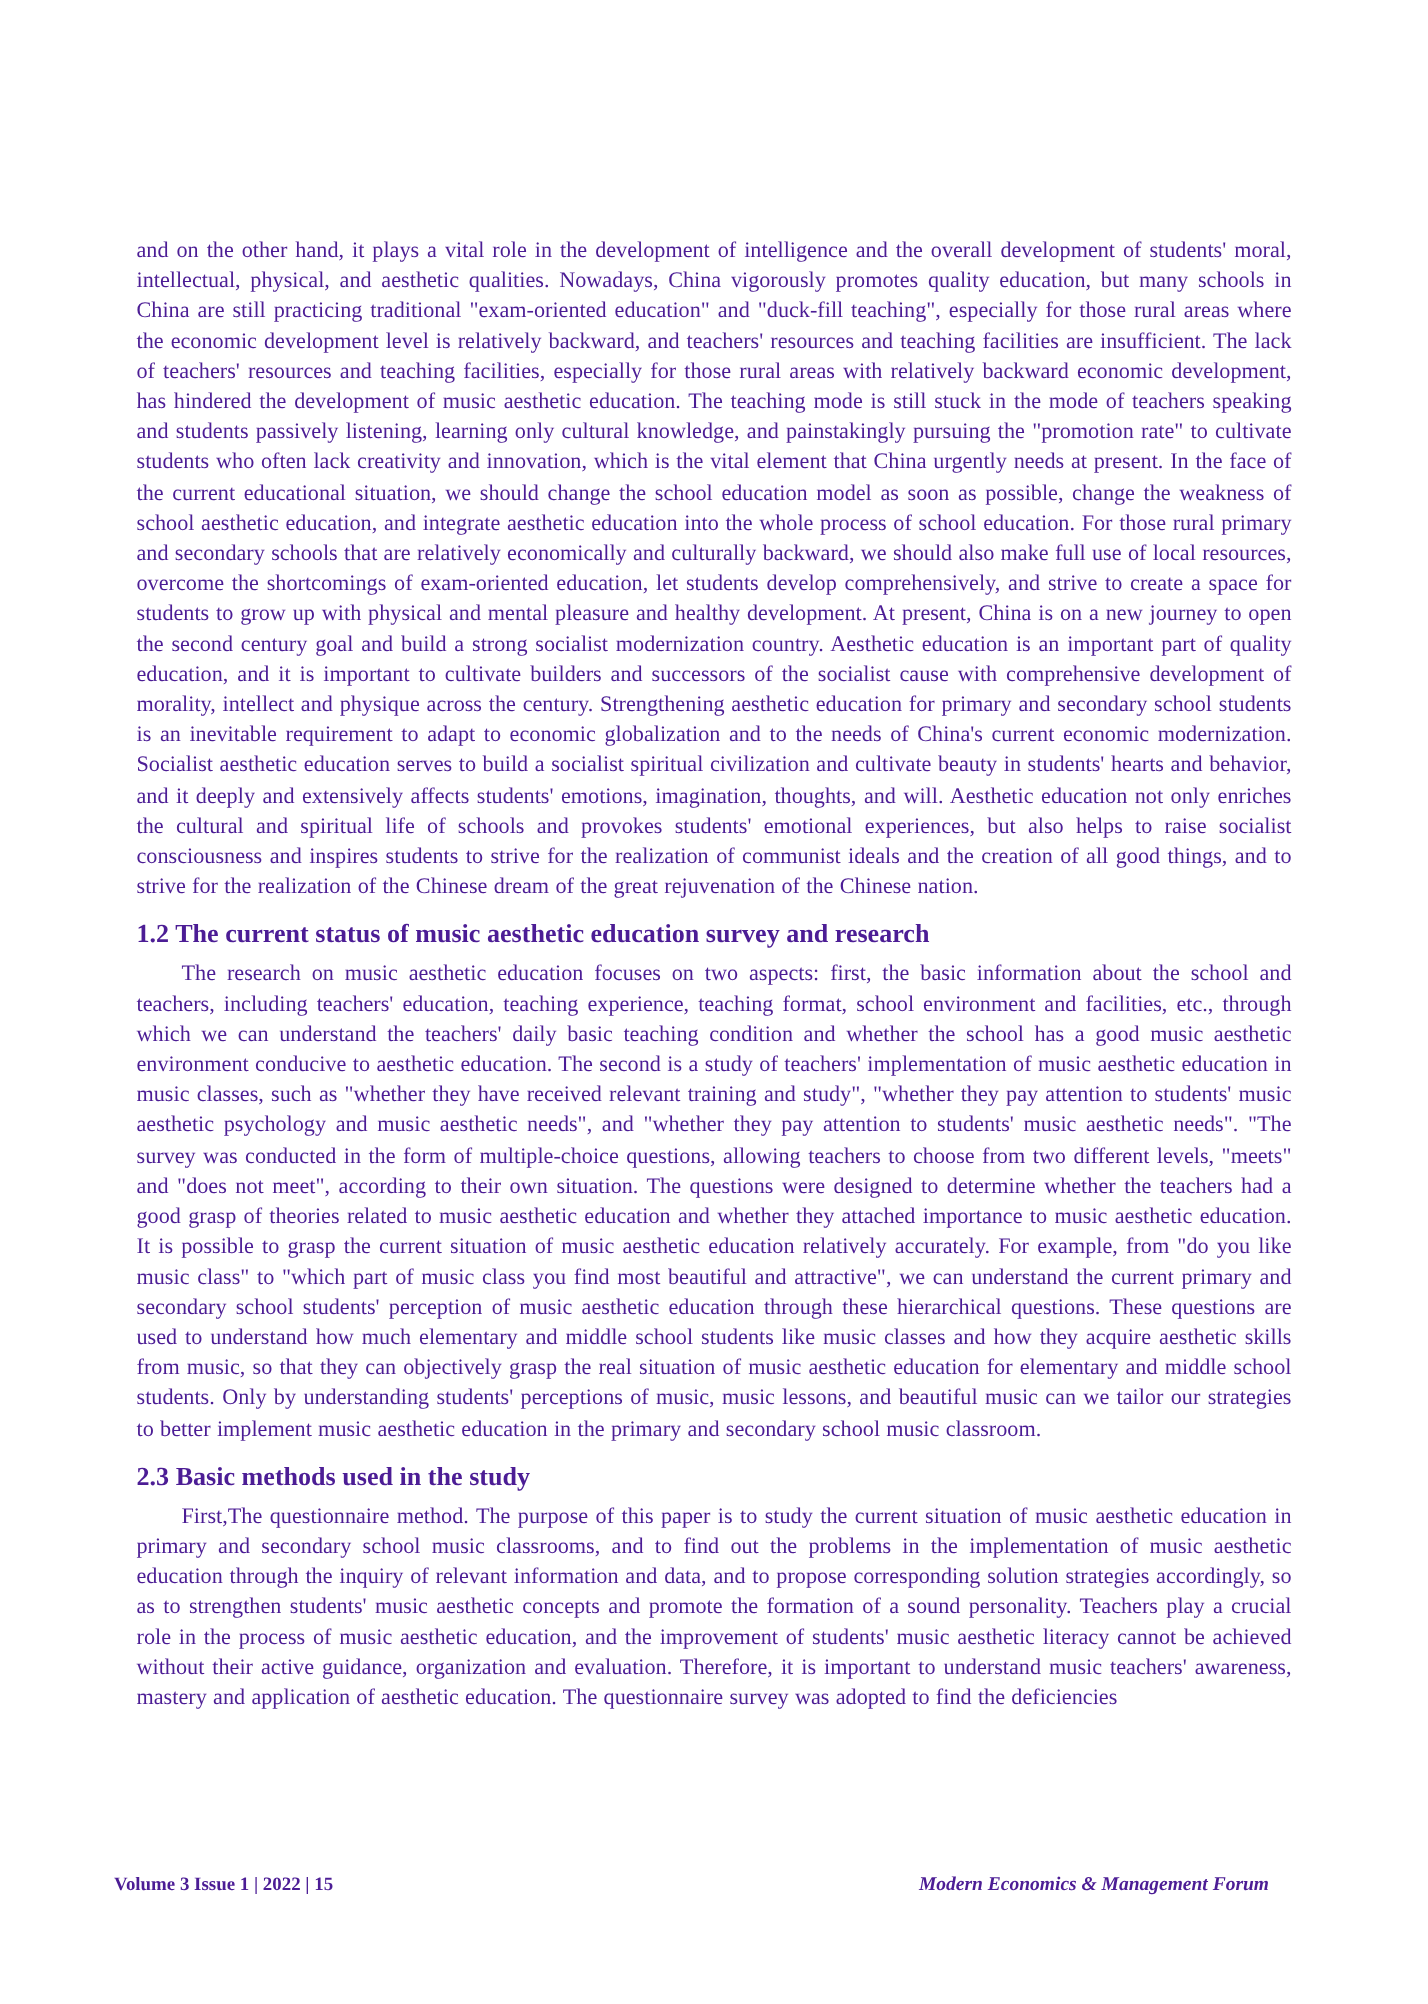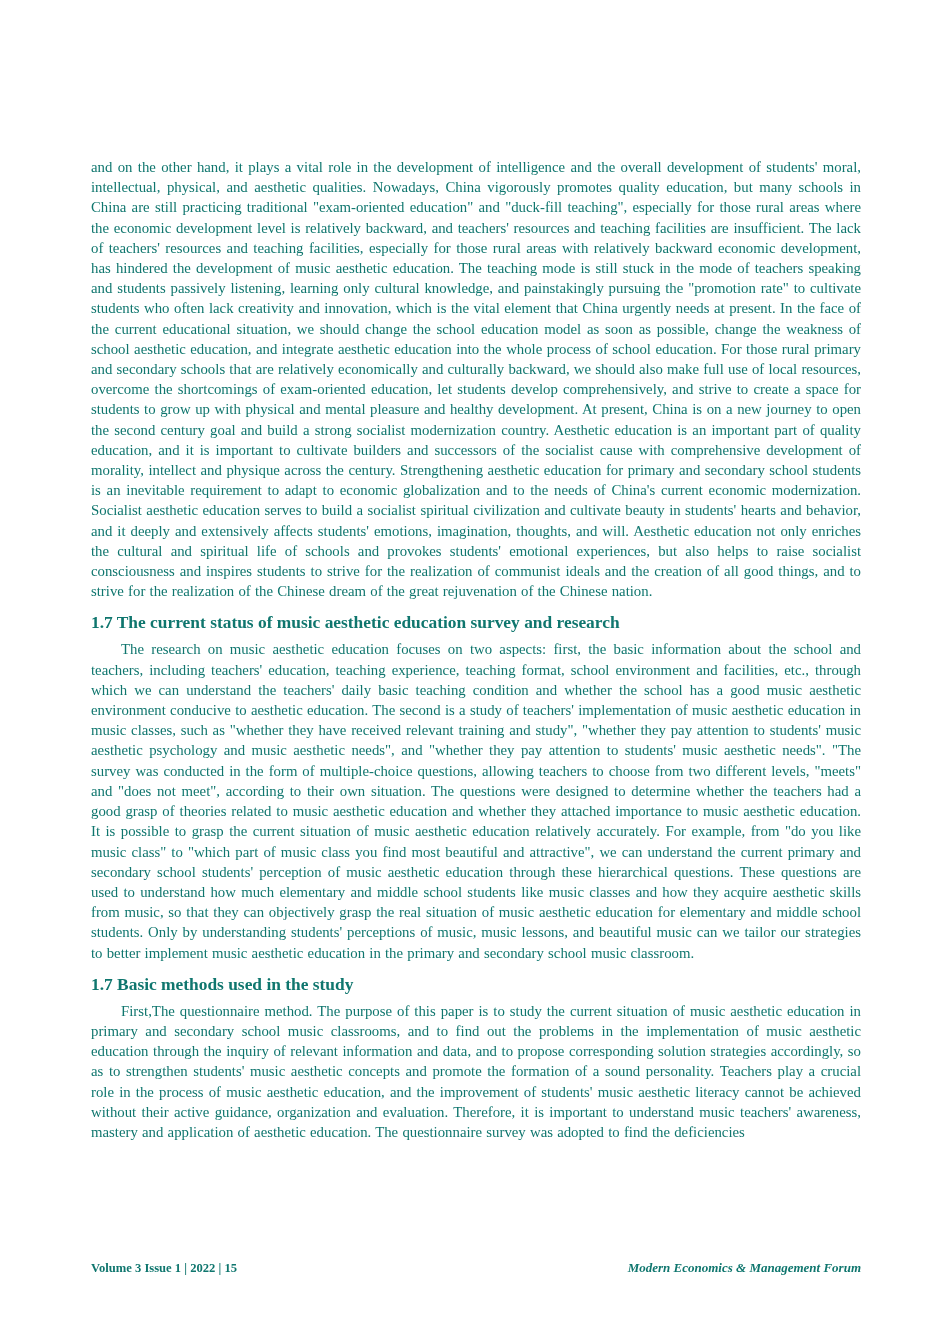--- a/index.html
+++ b/index.html
@@ -7,21 +7,21 @@
     padding: 0;
     background: #ffffff;
   }
   .page {
     position: relative;
     width: 952px;
     height: 1336px;
     background: #ffffff;
     overflow: hidden;
     font-family: "Liberation Serif", serif;
-    color: #0f766e;
+    color: #4c1d95;
   }
   .content {
     position: absolute;
     left: 91px;
     top: 157px;
     width: 770px;
   }
   .body-text {
     font-size: 14.8px;
     line-height: 20.2px;
@@ -35,53 +35,52 @@
   }
   .section-heading {
     font-size: 17.4px;
     line-height: 22px;
     font-weight: bold;
     margin: 10px 0 6px 0;
     text-align: left;
   }
   .page-footer {
     position: absolute;
-    left: 91px;
+    left: 76px;
     width: 770px;
     top: 1248px;
     display: flex;
     justify-content: space-between;
     align-items: baseline;
-    margin-top: 12px;
   }
   .footer-left {
     font-size: 12.6px;
     font-weight: bold;
   }
   .footer-right {
     font-size: 13px;
     font-weight: bold;
     font-style: italic;
   }
 </style>
 </head>
 <body>
 
 <div class="page">
   <main class="content">
 
     <p class="body-text no-indent">and on the other hand, it plays a vital role in the development of intelligence and the overall development of students' moral, intellectual, physical, and aesthetic qualities. Nowadays, China vigorously promotes quality education, but many schools in China are still practicing traditional "exam-oriented education" and "duck-fill teaching", especially for those rural areas where the economic development level is relatively backward, and teachers' resources and teaching facilities are insufficient. The lack of teachers' resources and teaching facilities, especially for those rural areas with relatively backward economic development, has hindered the development of music aesthetic education. The teaching mode is still stuck in the mode of teachers speaking and students passively listening, learning only cultural knowledge, and painstakingly pursuing the "promotion rate" to cultivate students who often lack creativity and innovation, which is the vital element that China urgently needs at present. In the face of the current educational situation, we should change the school education model as soon as possible, change the weakness of school aesthetic education, and integrate aesthetic education into the whole process of school education. For those rural primary and secondary schools that are relatively economically and culturally backward, we should also make full use of local resources, overcome the shortcomings of exam-oriented education, let students develop comprehensively, and strive to create a space for students to grow up with physical and mental pleasure and healthy development. At present, China is on a new journey to open the second century goal and build a strong socialist modernization country. Aesthetic education is an important part of quality education, and it is important to cultivate builders and successors of the socialist cause with comprehensive development of morality, intellect and physique across the century. Strengthening aesthetic education for primary and secondary school students is an inevitable requirement to adapt to economic globalization and to the needs of China's current economic modernization. Socialist aesthetic education serves to build a socialist spiritual civilization and cultivate beauty in students' hearts and behavior, and it deeply and extensively affects students' emotions, imagination, thoughts, and will. Aesthetic education not only enriches the cultural and spiritual life of schools and provokes students' emotional experiences, but also helps to raise socialist consciousness and inspires students to strive for the realization of communist ideals and the creation of all good things, and to strive for the realization of the Chinese dream of the great rejuvenation of the Chinese nation.</p>
 
     <section>
-      <h2 class="section-heading">1.7 The current status of music aesthetic education survey and research</h2>
+      <h2 class="section-heading">1.2 The current status of music aesthetic education survey and research</h2>
       <p class="body-text">The research on music aesthetic education focuses on two aspects: first, the basic information about the school and teachers, including teachers' education, teaching experience, teaching format, school environment and facilities, etc., through which we can understand the teachers' daily basic teaching condition and whether the school has a good music aesthetic environment conducive to aesthetic education. The second is a study of teachers' implementation of music aesthetic education in music classes, such as "whether they have received relevant training and study", "whether they pay attention to students' music aesthetic psychology and music aesthetic needs", and "whether they pay attention to students' music aesthetic needs". "The survey was conducted in the form of multiple-choice questions, allowing teachers to choose from two different levels, "meets" and "does not meet", according to their own situation. The questions were designed to determine whether the teachers had a good grasp of theories related to music aesthetic education and whether they attached importance to music aesthetic education. It is possible to grasp the current situation of music aesthetic education relatively accurately. For example, from "do you like music class" to "which part of music class you find most beautiful and attractive", we can understand the current primary and secondary school students' perception of music aesthetic education through these hierarchical questions. These questions are used to understand how much elementary and middle school students like music classes and how they acquire aesthetic skills from music, so that they can objectively grasp the real situation of music aesthetic education for elementary and middle school students. Only by understanding students' perceptions of music, music lessons, and beautiful music can we tailor our strategies to better implement music aesthetic education in the primary and secondary school music classroom.</p>
     </section>
 
     <section>
-      <h2 class="section-heading">1.7 Basic methods used in the study</h2>
+      <h2 class="section-heading">2.3 Basic methods used in the study</h2>
       <p class="body-text">First,The questionnaire method. The purpose of this paper is to study the current situation of music aesthetic education in primary and secondary school music classrooms, and to find out the problems in the implementation of music aesthetic education through the inquiry of relevant information and data, and to propose corresponding solution strategies accordingly, so as to strengthen students' music aesthetic concepts and promote the formation of a sound personality. Teachers play a crucial role in the process of music aesthetic education, and the improvement of students' music aesthetic literacy cannot be achieved without their active guidance, organization and evaluation. Therefore, it is important to understand music teachers' awareness, mastery and application of aesthetic education. The questionnaire survey was adopted to find the deficiencies</p>
     </section>
 
   </main>
 
   <footer class="page-footer">
     <span class="footer-left">Volume 3 Issue 1 | 2022 | 15</span>
     <span class="footer-right">Modern Economics &amp; Management Forum</span>
   </footer>
 </div>

